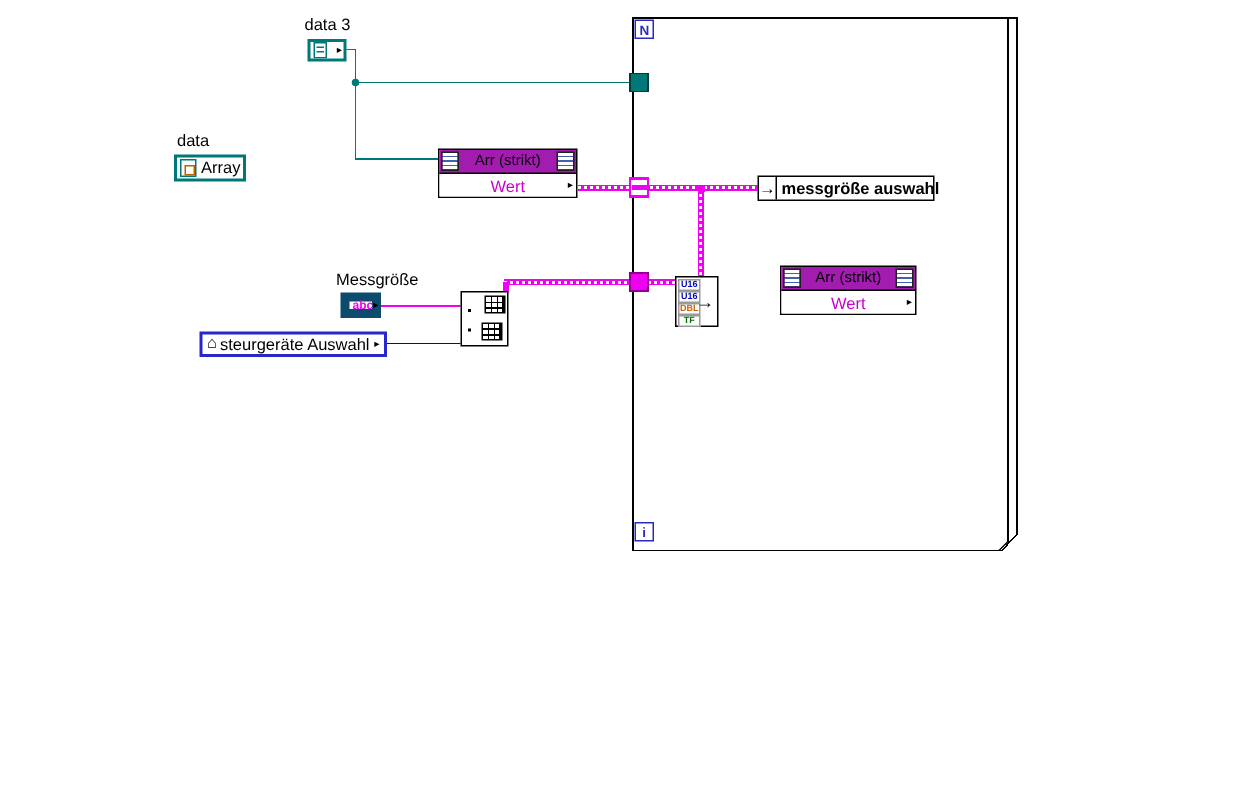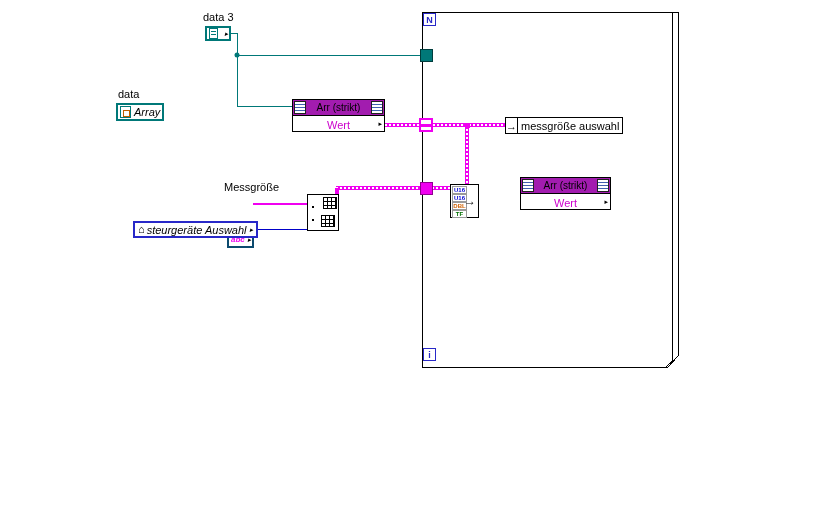--- a/index.html
+++ b/index.html
@@ -3,23 +3,23 @@
 <meta charset="utf-8">
 <style>
   * { margin:0; padding:0; box-sizing:border-box; }
   html,body { width:840px; height:525px; background:#ffffff; overflow:hidden;
               font-family:"Liberation Sans", sans-serif; }
   .stage { position:absolute; left:0; top:0; width:840px; height:525px; }
   .abs { position:absolute; }
   .lbl { font-size:11px; color:#000; white-space:nowrap; line-height:12px; }
 
   
-  .term { background:#fff; display:flex; align-items:center;font-style:italic; }
+  .term { background:#fff; display:flex; align-items:center; }
   .term-teal { border:2px solid #007878; }
-  .term-pink { border:2px solid #0c4a6e;margin-top:36px; }
+  .term-pink { border:6px solid #0c4a6e; }
   .term-blue { border:2px solid #2828c8; }
   .t-arrow { font-size:7px; color:#000; margin-left:auto; line-height:7px; }
 
   .file-icon { width:9px; height:11px; border:1px solid #007878; background:#fff;
                margin-left:2px; position:relative; }
   .file-icon::after { content:""; position:absolute; left:1px; top:2px; width:5px; height:1px;
                background:#007878; box-shadow:0 3px 0 #007878; }
 
   .array-glyph { width:11px; height:12px; border:1px solid #007878; margin-left:2px;
                position:relative; background:#fff; }
@@ -34,21 +34,21 @@
   .class-icon { width:12px; height:13px; border:1px solid #202020;
                 background-image:repeating-linear-gradient(to bottom, #ffffff 0 2px, #4060b0 2px 3px); }
   .prop-row { height:15px; position:relative; display:flex; align-items:flex-end; justify-content:center; background:#fff; }
   .prop-name { color:#cc00cc; font-size:11px; }
   .row-arrow { position:absolute; right:2px; top:4px; font-size:7px; color:#000; line-height:7px; }
 
   
   .localvar { border:1px solid #000; background:#fff; height:17px; display:flex; align-items:stretch; }
   .lv-icon { width:15px; border-right:1px solid #000; display:flex; align-items:center;
              justify-content:center; font-size:11px; font-weight:bold; color:#000; }
-  .lv-text { font-size:11px; color:#000; padding:0 3px; display:flex; align-items:center; white-space:nowrap; }
+  .lv-text { font-size:11px; color:#000; padding:0 3px; display:flex; align-items:center; white-space:nowrap;font-weight:bold; }
 
   
   .steuer { padding:0 3px; }
   .steuer .house { font-size:11px; line-height:11px; margin-right:2px; }
   .steuer .txt { font-size:11px; white-space:nowrap; }
 
   
   .abc { color:#f000f0; font-size:8px; font-weight:bold; margin-left:2px; line-height:8px; }
 
   

